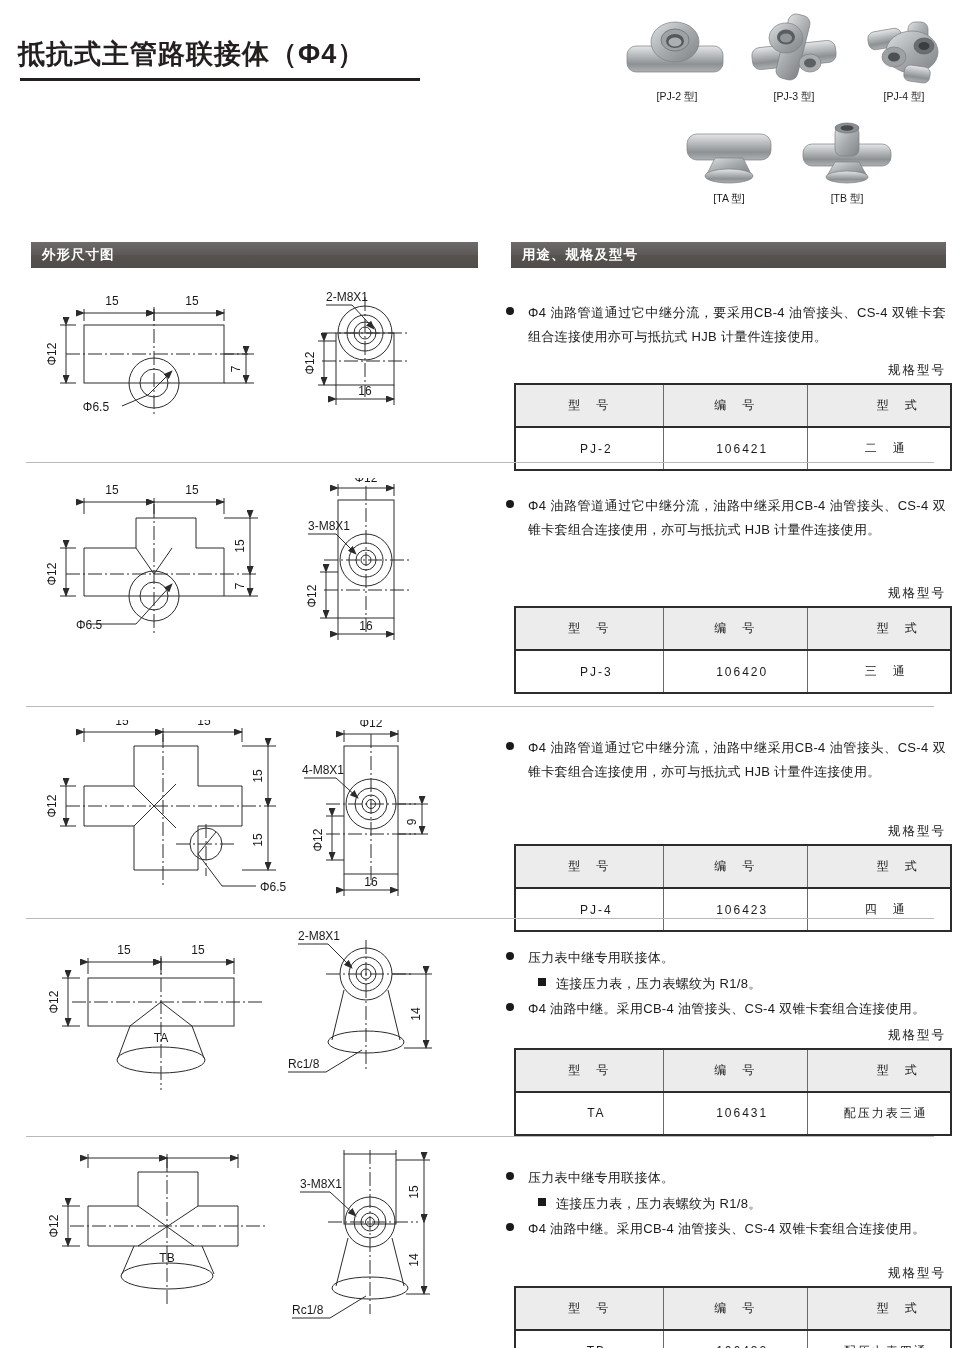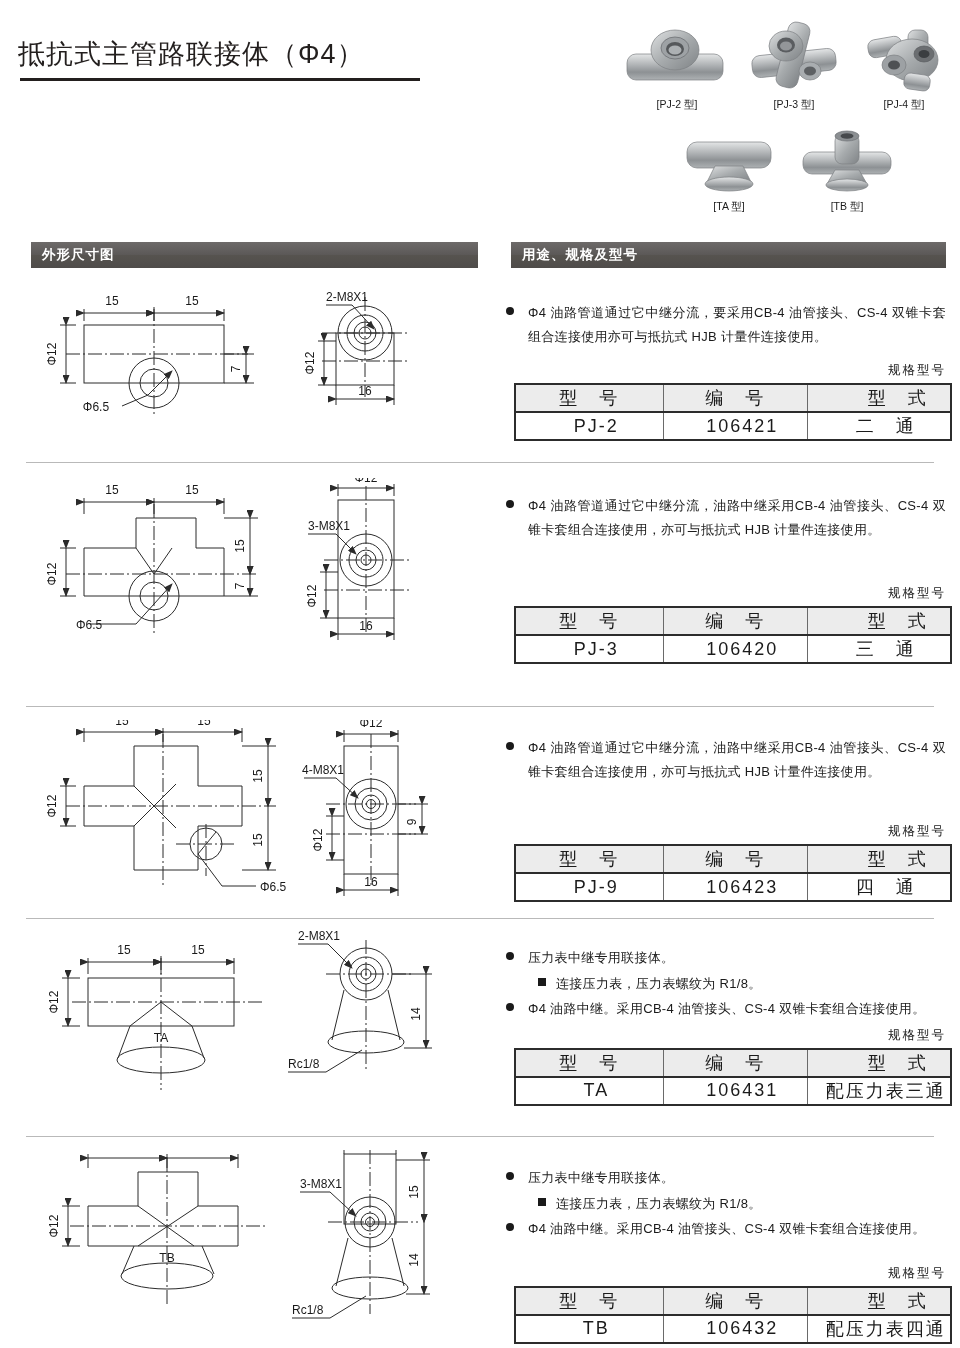--- a/index.html
+++ b/index.html
@@ -10,30 +10,30 @@
     font-family: "Liberation Sans", "DejaVu Sans", sans-serif;
     color: #1a1a1a;
     position: relative;
     overflow: hidden;
   }
 
   
   .header { position:absolute; left:0; top:0; width:960px; height:232px; }
   .page-title {
     position:absolute; left:18px; top:36px;
-    font-size:27px; font-weight:normal; letter-spacing:1px;
+    font-size:27px; font-weight:bold; letter-spacing:1px;
     color:#231f1e; white-space:nowrap;
   }
   .title-rule {
     position:absolute; left:20px; top:78px; width:400px; height:3px;
     background:#231f1e;
   }
 
   
-  .gallery { position:absolute; left:612px; top:12px; width:344px; height:216px; }
+  .gallery { position:absolute; left:612px; top:4px; width:344px; height:216px; }
   .photo-item { position:absolute; text-align:center; }
   .photo-caption {
     font-size:10.5px; color:#1b1b1b; white-space:nowrap; margin-top:2px;
   }
   .part-svg { display:block; margin:0 auto; }
 
   
   .sec-bar {
     position:absolute; height:26px;
     background: linear-gradient(to bottom,#6d6a69 0%,#5c5958 48%,#56534f 52%,#4f4c4a 100%);
@@ -71,21 +71,21 @@
   }
 
   
   .spec-label { font-size:12.5px; color:#1b1b1b; letter-spacing:2px; margin:8px 0 4px 8px;text-align:right;}
   table.spec {
     border-collapse:collapse; width:438px; margin-left:8px;
     table-layout:fixed;
   }
   table.spec th, table.spec td {
     border:1px solid #6a6a6a;
-    text-align:center; font-size:18px; height:27px;
+    text-align:center; font-size:12px; height:43px;
     letter-spacing:2px; color:#1b1b1b;
   }
   table.spec thead th {
     background:#ececec; font-weight:normal;
     border-top:2px solid #2c2c2c; border-bottom:2px solid #2c2c2c;
   }
   table.spec thead th:first-child { border-left:2px solid #2c2c2c; }
   table.spec thead th:last-child  { border-right:2px solid #2c2c2c;padding-left:39px; }
   table.spec tbody td { background:#fff;padding-left:15px; }
   table.spec tbody td:first-child { border-left:2px solid #2c2c2c; }
@@ -491,21 +491,21 @@
         </colgroup>
       <thead>
         <tr>
           <th>型　号</th>
           <th>编　号</th>
           <th>型　式</th>
         </tr>
       </thead>
       <tbody>
         <tr>
-          <td>PJ-9</td>
+          <td>PJ-4</td>
           <td>106423</td>
           <td>四　通</td>
         </tr>
       </tbody>
     </table>
   </div>
 </div>
 <div class="row-divider" style="top:918px;"></div>
 
 <div class="row" style="top:930px; height:190px;">

